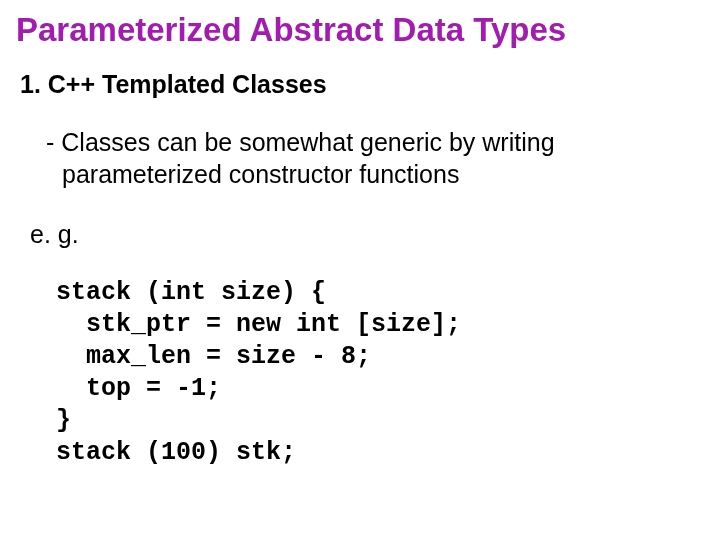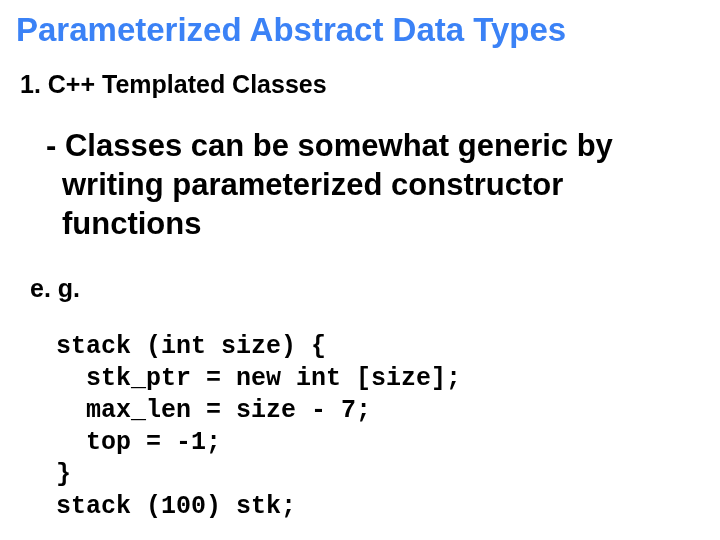--- a/index.html
+++ b/index.html
@@ -6,41 +6,41 @@
     margin: 0;
     padding: 12px 16px;
     width: 720px;
     height: 540px;
     box-sizing: border-box;
     font-family: Arial, Helvetica, sans-serif;
     background: #fff;
     color: #000;
   }
   .title {
-    color: #3b82f6;
+    color: #a21caf;
     font-weight: bold;
     font-size: 33px;
     line-height: 1.1;
     margin: 0 0 22px 0;
   }
   .section {
     font-weight: bold;
     font-size: 25px;
     margin: 0 0 28px 4px;
   }
   .bullet {
-    font-weight: bold;
-    font-size: 31px;
+    font-weight: normal;
+    font-size: 25px;
     line-height: 1.25;
     margin: 0 0 30px 10px;
     text-indent: -16px;
     padding-left: 36px;
   }
   .eg {
-    font-weight: bold;
+    font-weight: normal;
     font-size: 25px;
     margin: 0 0 28px 14px;
   }
   .code {
     font-family: "Courier New", Courier, monospace;
     font-weight: bold;
     font-size: 25px;
     line-height: 1.28;
     white-space: pre;
     margin-left: 40px;
@@ -52,16 +52,16 @@
 <h1 class="title">Parameterized Abstract Data Types</h1>
 
 <div class="section">1. C++ Templated Classes</div>
 
 <div class="bullet">- Classes can be somewhat generic by writing parameterized constructor functions</div>
 
 <div class="eg">e. g.</div>
 
 <div class="code">stack (int size) {
   stk_ptr = new int [size];
-  max_len = size - 7;
+  max_len = size - 8;
   top = -1;
 }
 stack (100) stk;</div>
 
 </body></html>

